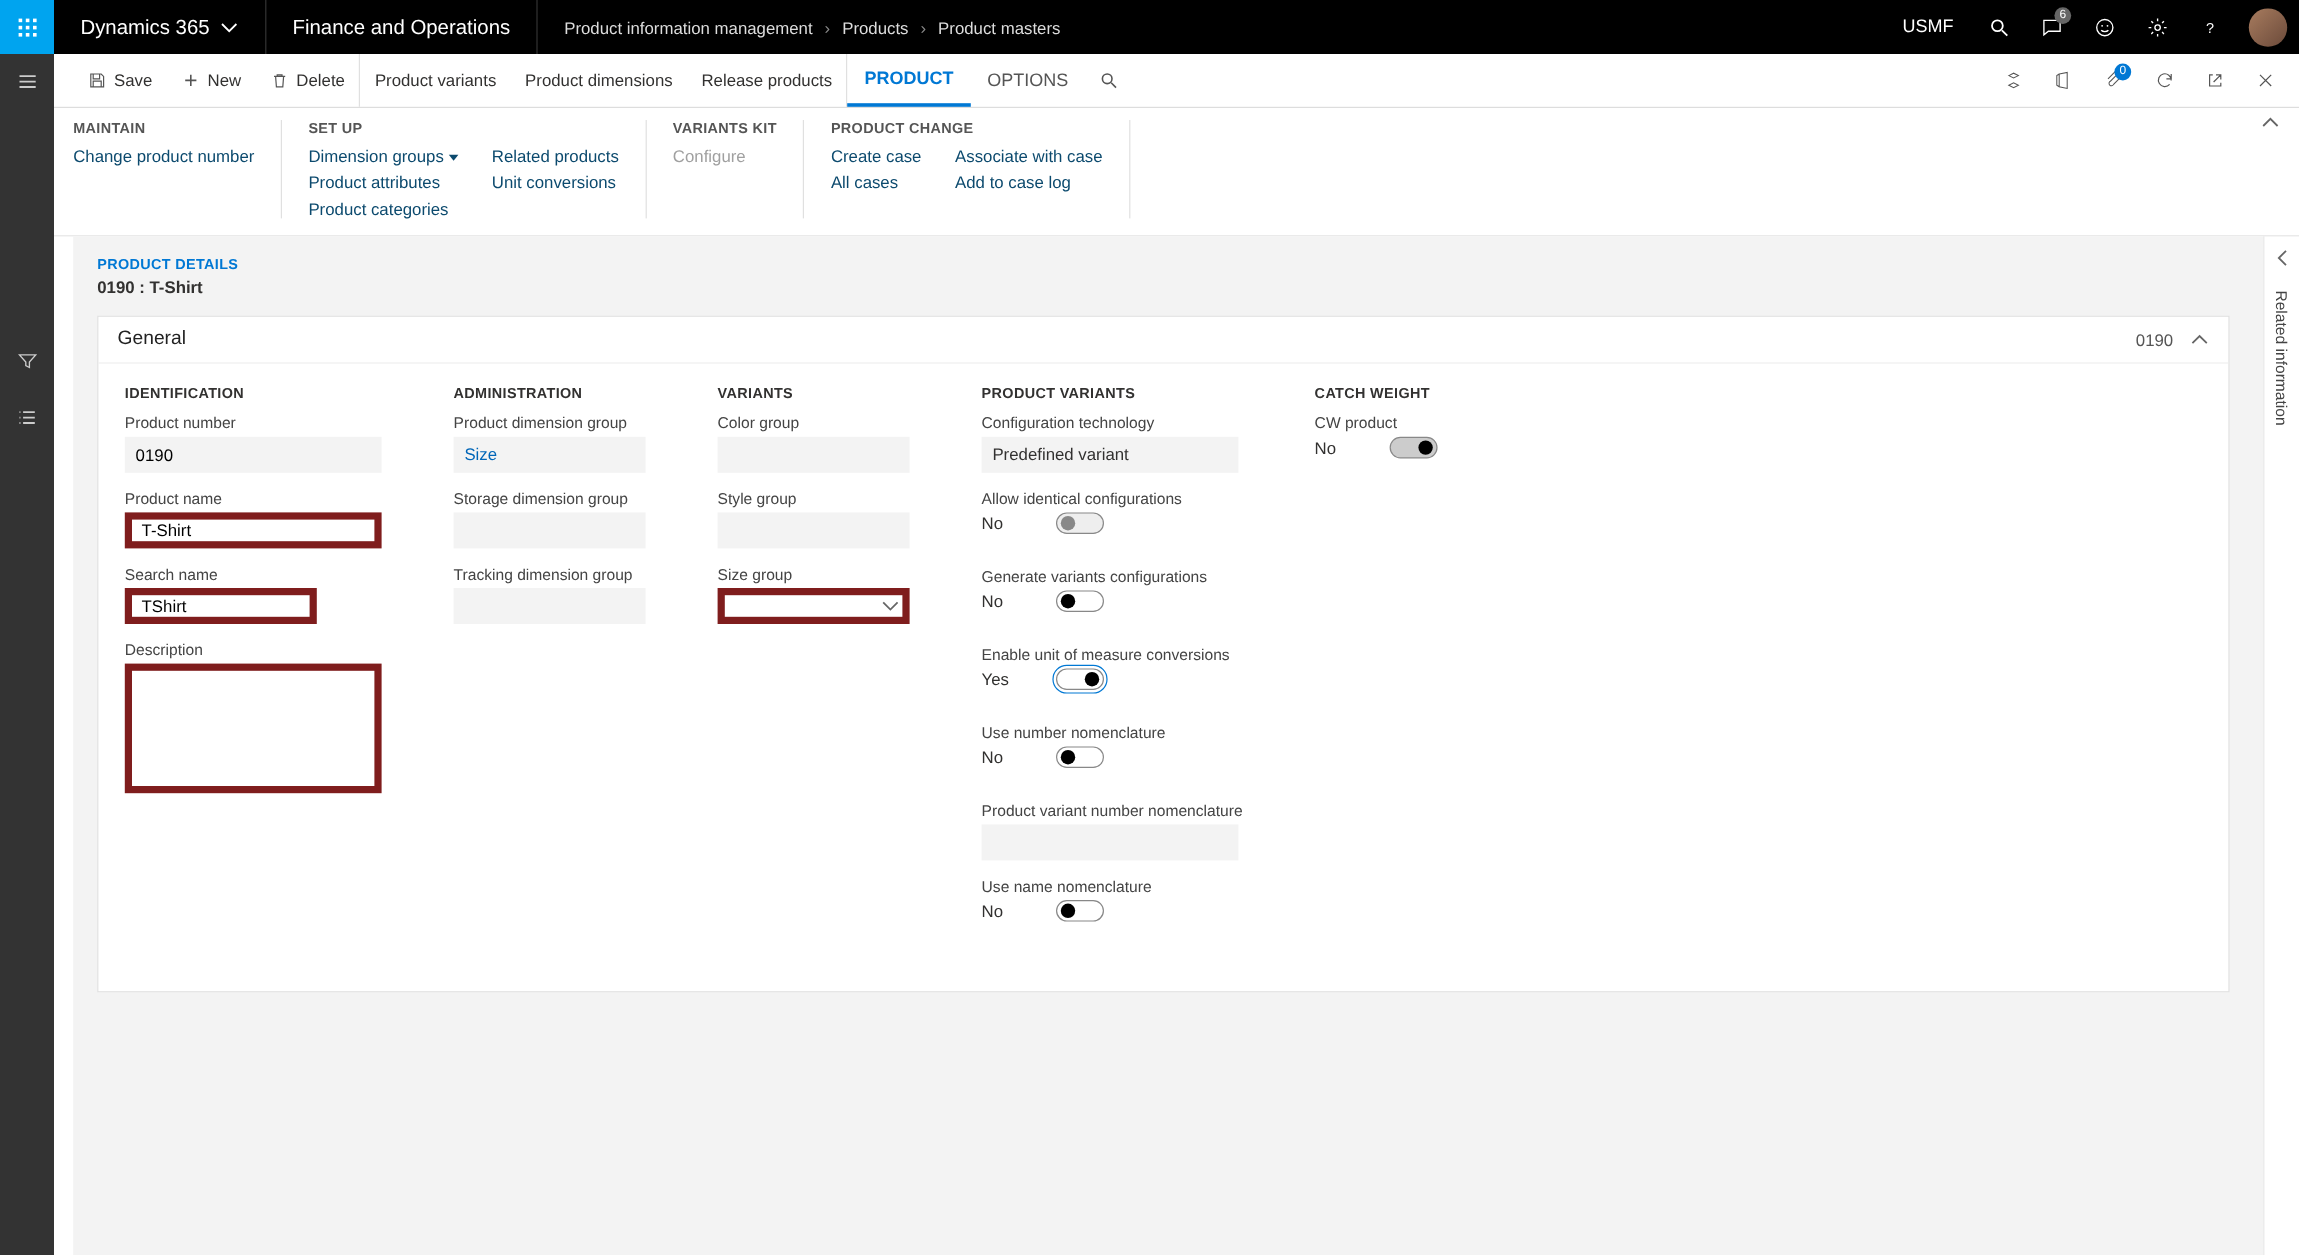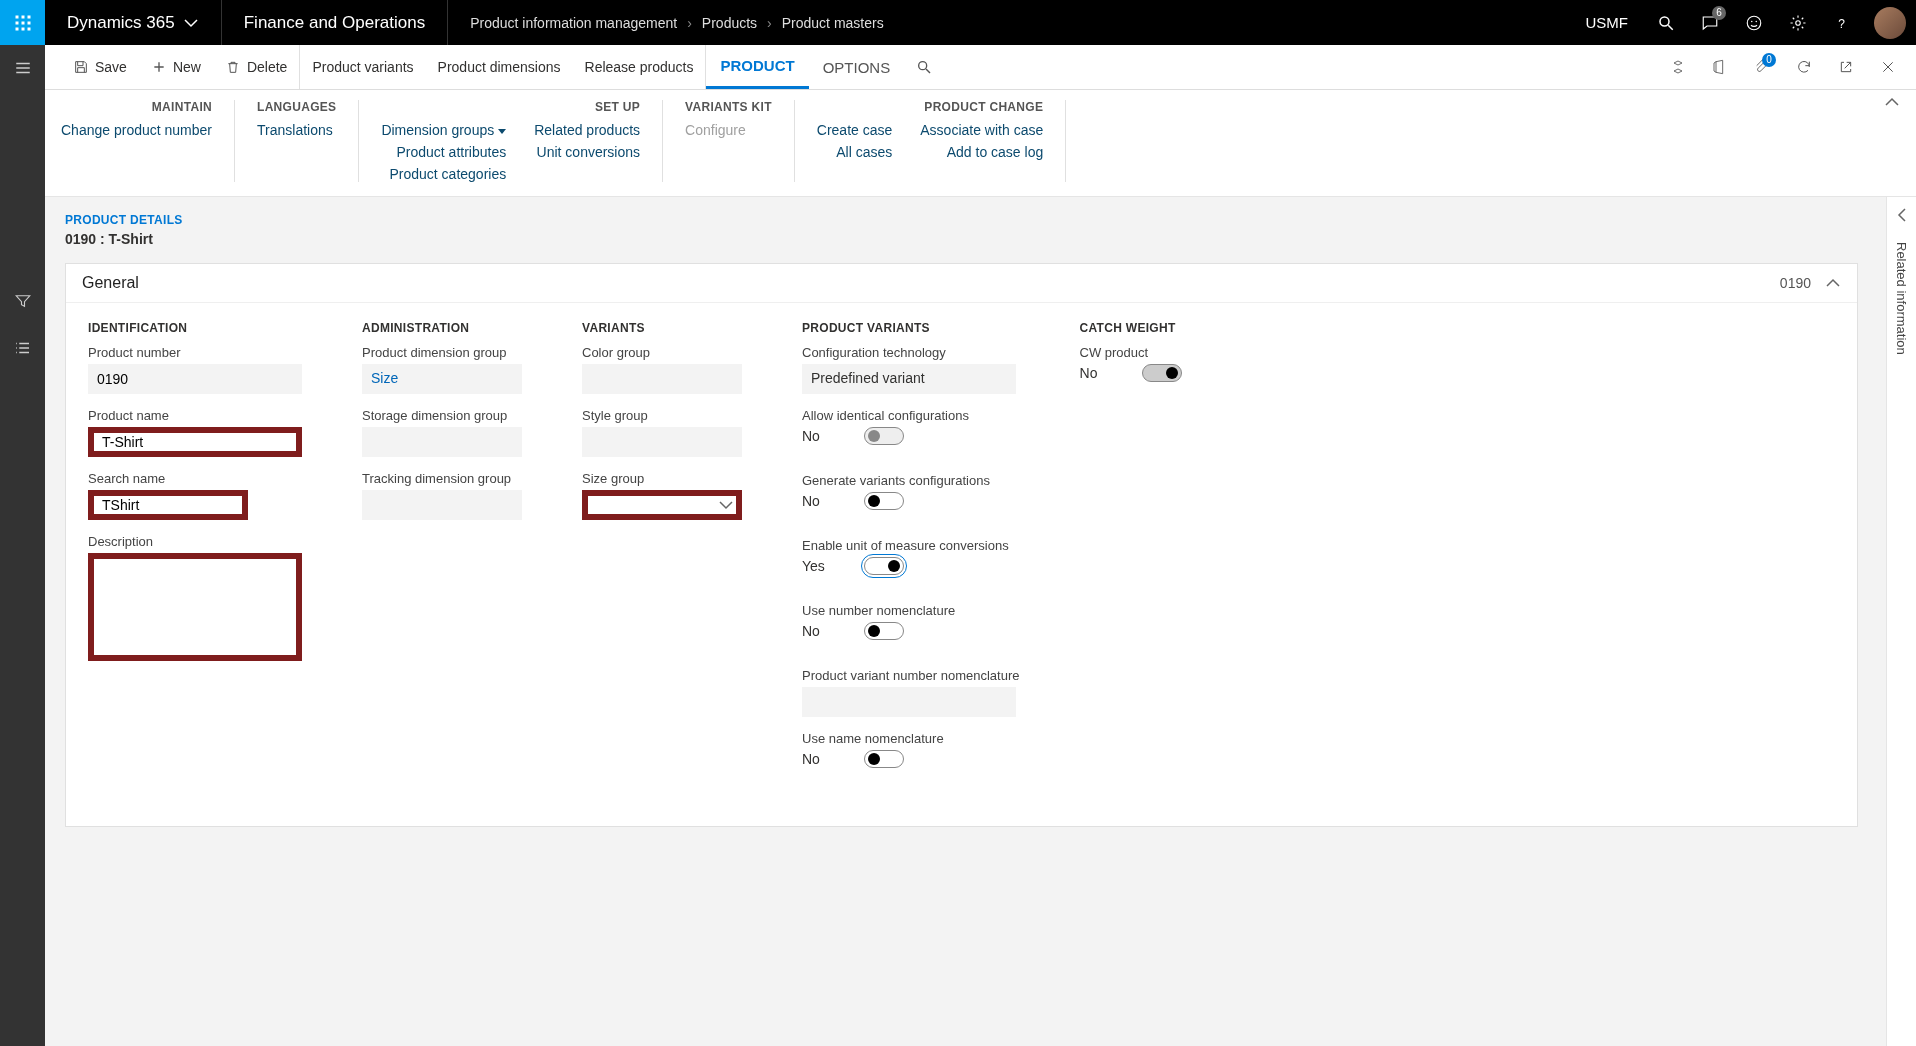--- a/index.html
+++ b/index.html
@@ -31,32 +31,32 @@
 .cmd { display:flex; align-items:center; gap:6px; padding: 0 12px; height:100%; cursor:pointer; font-size:14px; color:#323130; }
 .cmd.sep-r { border-right:1px solid #e0e0e0; }
 .tab { padding: 0 14px; height:100%; display:flex; align-items:center; font-size:15px; color:#555; cursor:pointer; }
 .tab.active { color:#0078d4; font-weight:600; border-bottom: 3px solid #0078d4; }
 .cmd-right { margin-left:auto; display:flex; align-items:center; gap:2px; }
 .cmd-right .iconbtn { width:40px; height:45px; display:flex; align-items:center; justify-content:center; position:relative; }
 .bluebadge { position:absolute; top:8px; right:6px; background:#0078d4; color:#fff; font-size:10px; border-radius:8px; min-width:14px; text-align:center; line-height:14px; }
 
 
 .ribbon { display:flex; padding: 10px 16px 14px 16px; border-bottom:1px solid #e5e5e5; gap: 0; position:relative; }
-.ribbon-group { padding: 0 22px; border-right:1px solid #e0e0e0;text-align:right; }
+.ribbon-group { padding: 0 22px; border-right:1px solid #e0e0e0; }
 .ribbon-group:first-child { padding-left:0; }
 .ribbon-group:last-child { border-right:none; }
 .group-title { font-size:12px; font-weight:600; color:#555; letter-spacing:0.3px; margin-bottom:8px; }
 .group-links { display:flex; gap:28px; }
 .group-links .col { display:flex; flex-direction:column; gap:6px; }
 .group-link { font-size:14px; color:#0c4a6e; cursor:pointer; white-space:nowrap; }
 .group-link.disabled { color:#a0a0a0; }
 .ribbon-collapse { position:absolute; right:16px; top:4px; }
 
 
-.content-wrap { flex:1; display:flex; min-height:0; }
+.content-wrap { flex:1; display:flex; min-height:0;padding-left:16px; }
 .content { flex:1; background:#f3f3f3; padding: 16px 0 0 20px; overflow:auto; position:relative; }
 .page-label { color:#0078d4; font-size:12px; font-weight:600; letter-spacing:0.3px; }
 .page-title { font-size:14px; font-weight:600; margin-top:4px; margin-bottom:16px; }
 
 .card { background:#fff; border:1px solid #e0e0e0; margin-right:28px; }
 .card-header { display:flex; align-items:center; justify-content:space-between; padding: 10px 16px; border-bottom:1px solid #efefef; font-size:16px; color:#222; }
 .card-header .hdr-right { display:flex; align-items:center; gap:14px; color:#555; font-size:14px; }
 .card-body { padding: 18px 22px 30px 22px; display:flex; gap:60px; align-items:flex-start; }
 
 .fcol { display:flex; flex-direction:column; }
@@ -266,28 +266,20 @@
     <div class="ribbon">
       <div class="ribbon-group">
         <div class="group-title">MAINTAIN</div>
         <div class="group-links">
             <div class="col">
           <span class="group-link">Change product number</span>
         </div>
           </div>
       </div>
       <div class="ribbon-group">
-        <div class="group-title">LANGUAGES</div>
-        <div class="group-links">
-            <div class="col">
-          <span class="group-link">Translations</span>
-        </div>
-          </div>
-      </div>
-      <div class="ribbon-group">
         <div class="group-title">SET UP</div>
         <div class="group-links">
           <div class="col">
             <span class="group-link chev-down">Dimension groups</span>
             <span class="group-link">Product attributes</span>
             <span class="group-link">Product categories</span>
           </div>
           <div class="col">
             <span class="group-link">Related products</span>
             <span class="group-link">Unit conversions</span>

